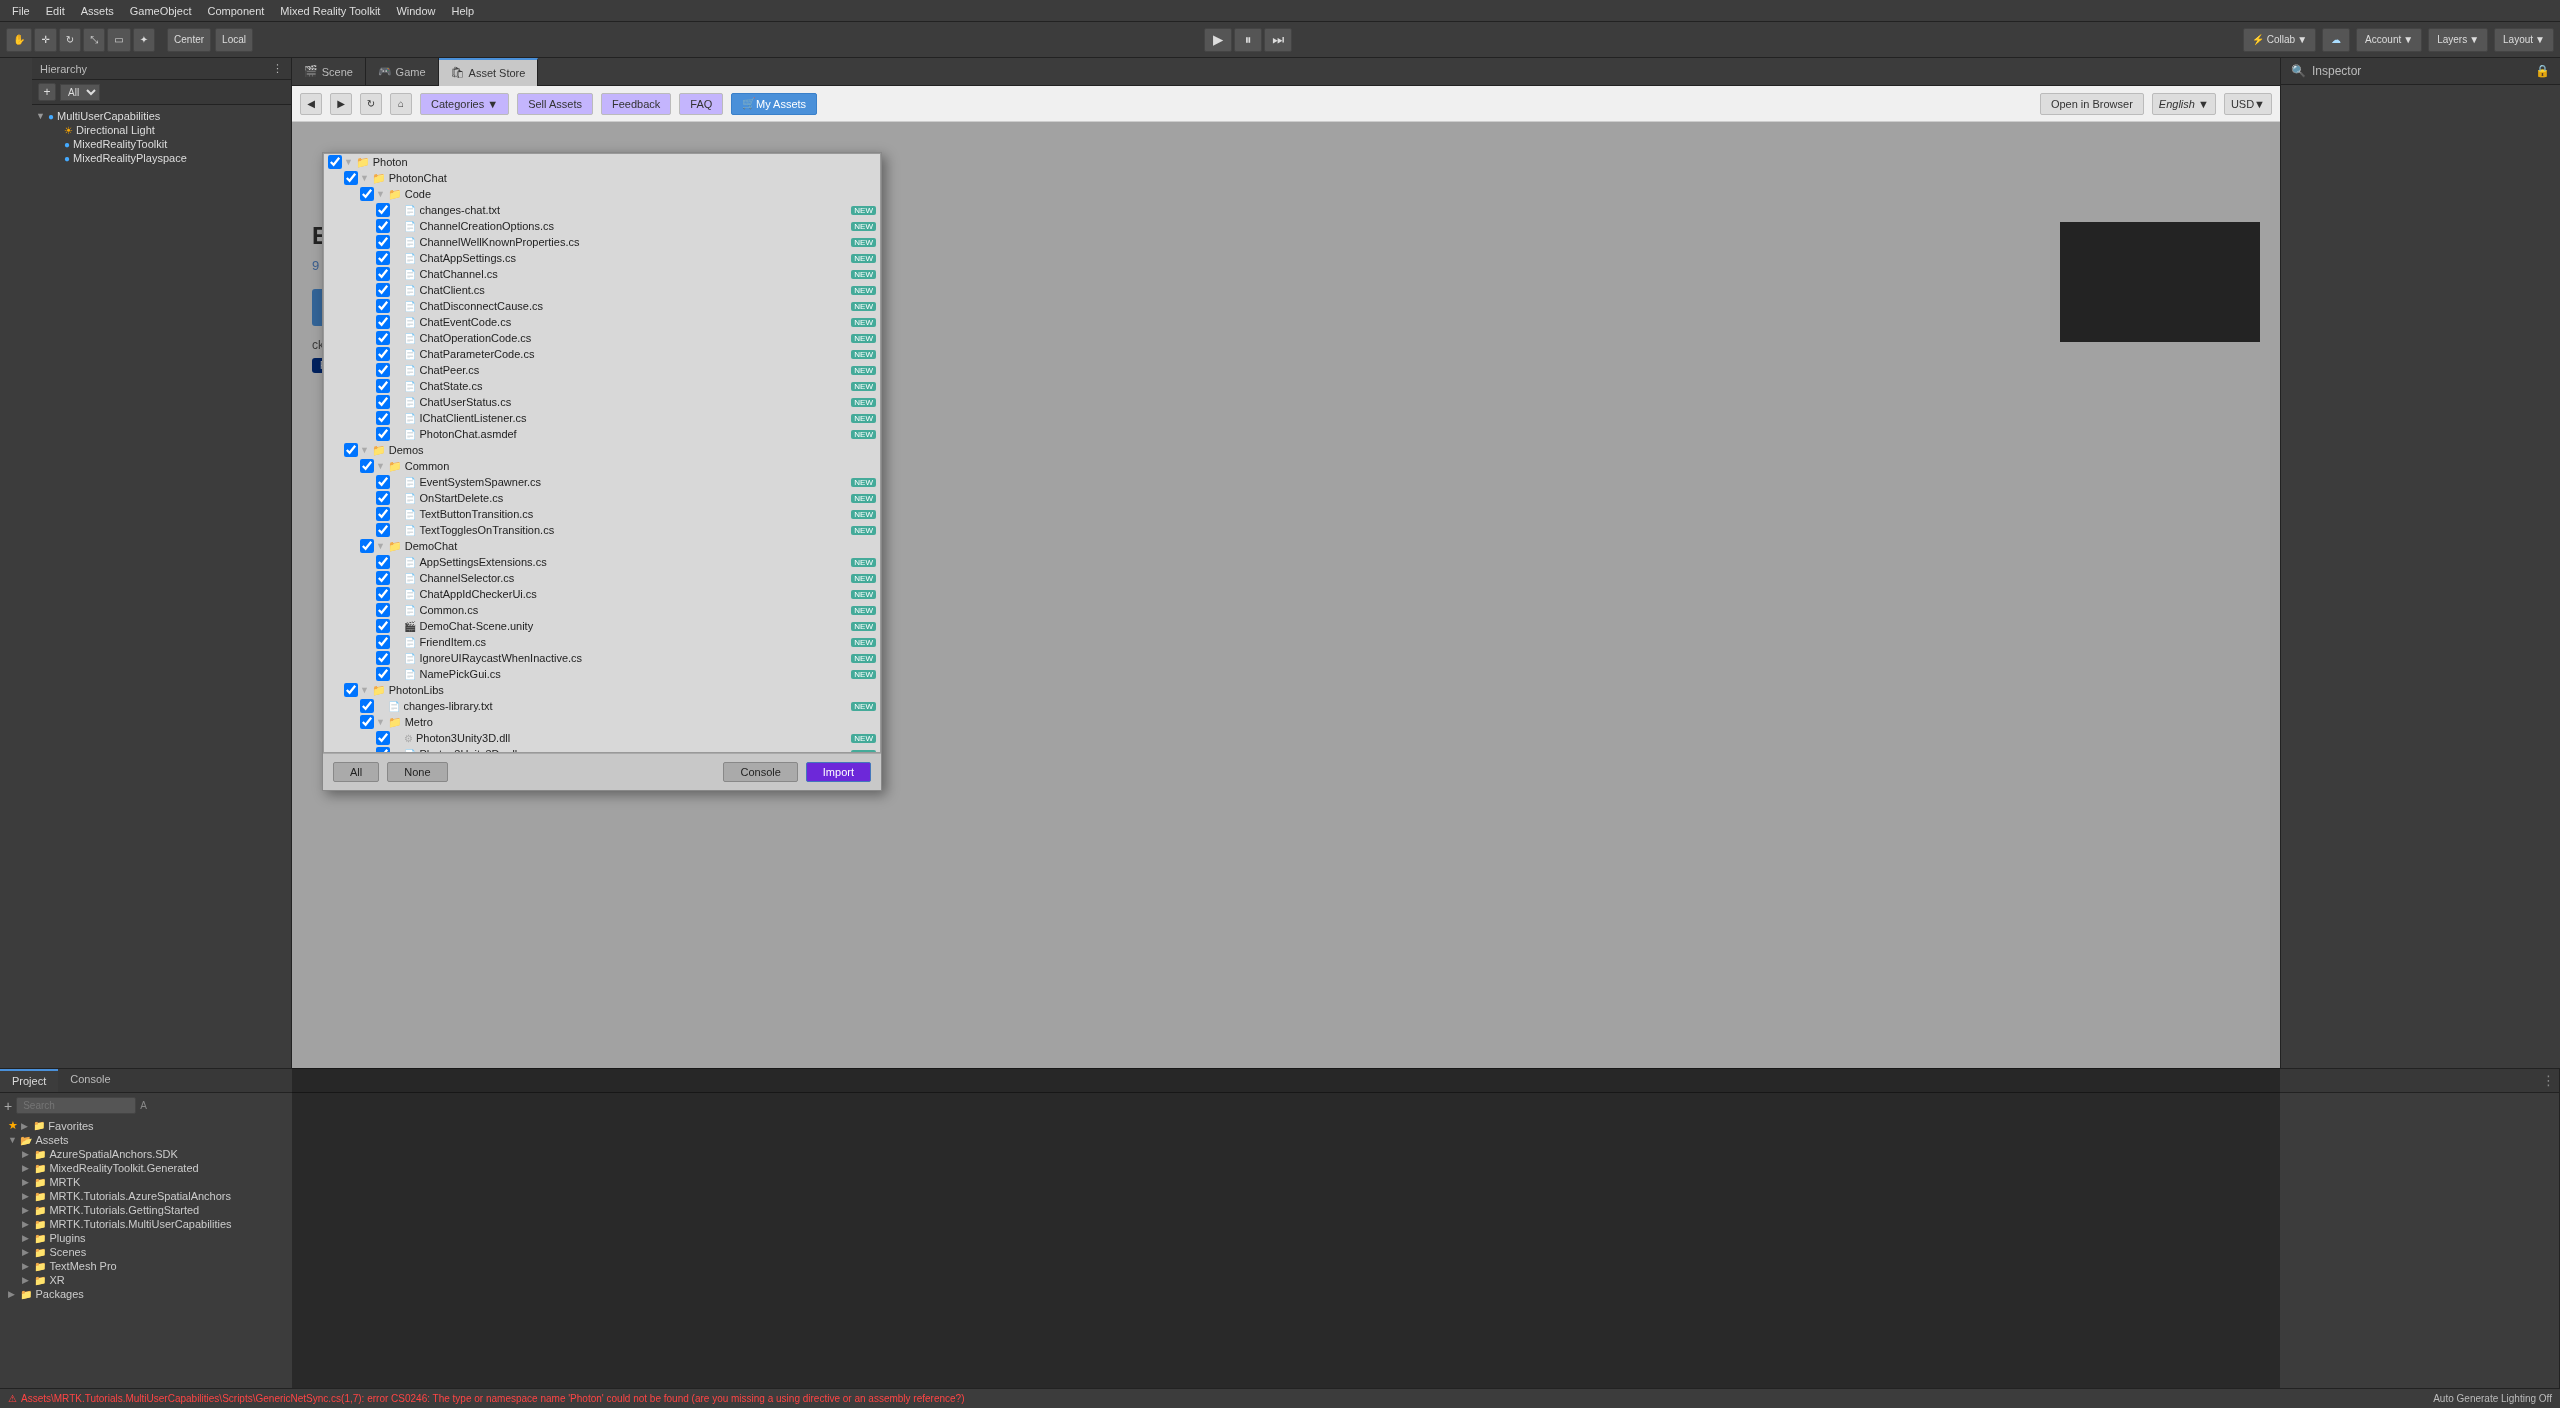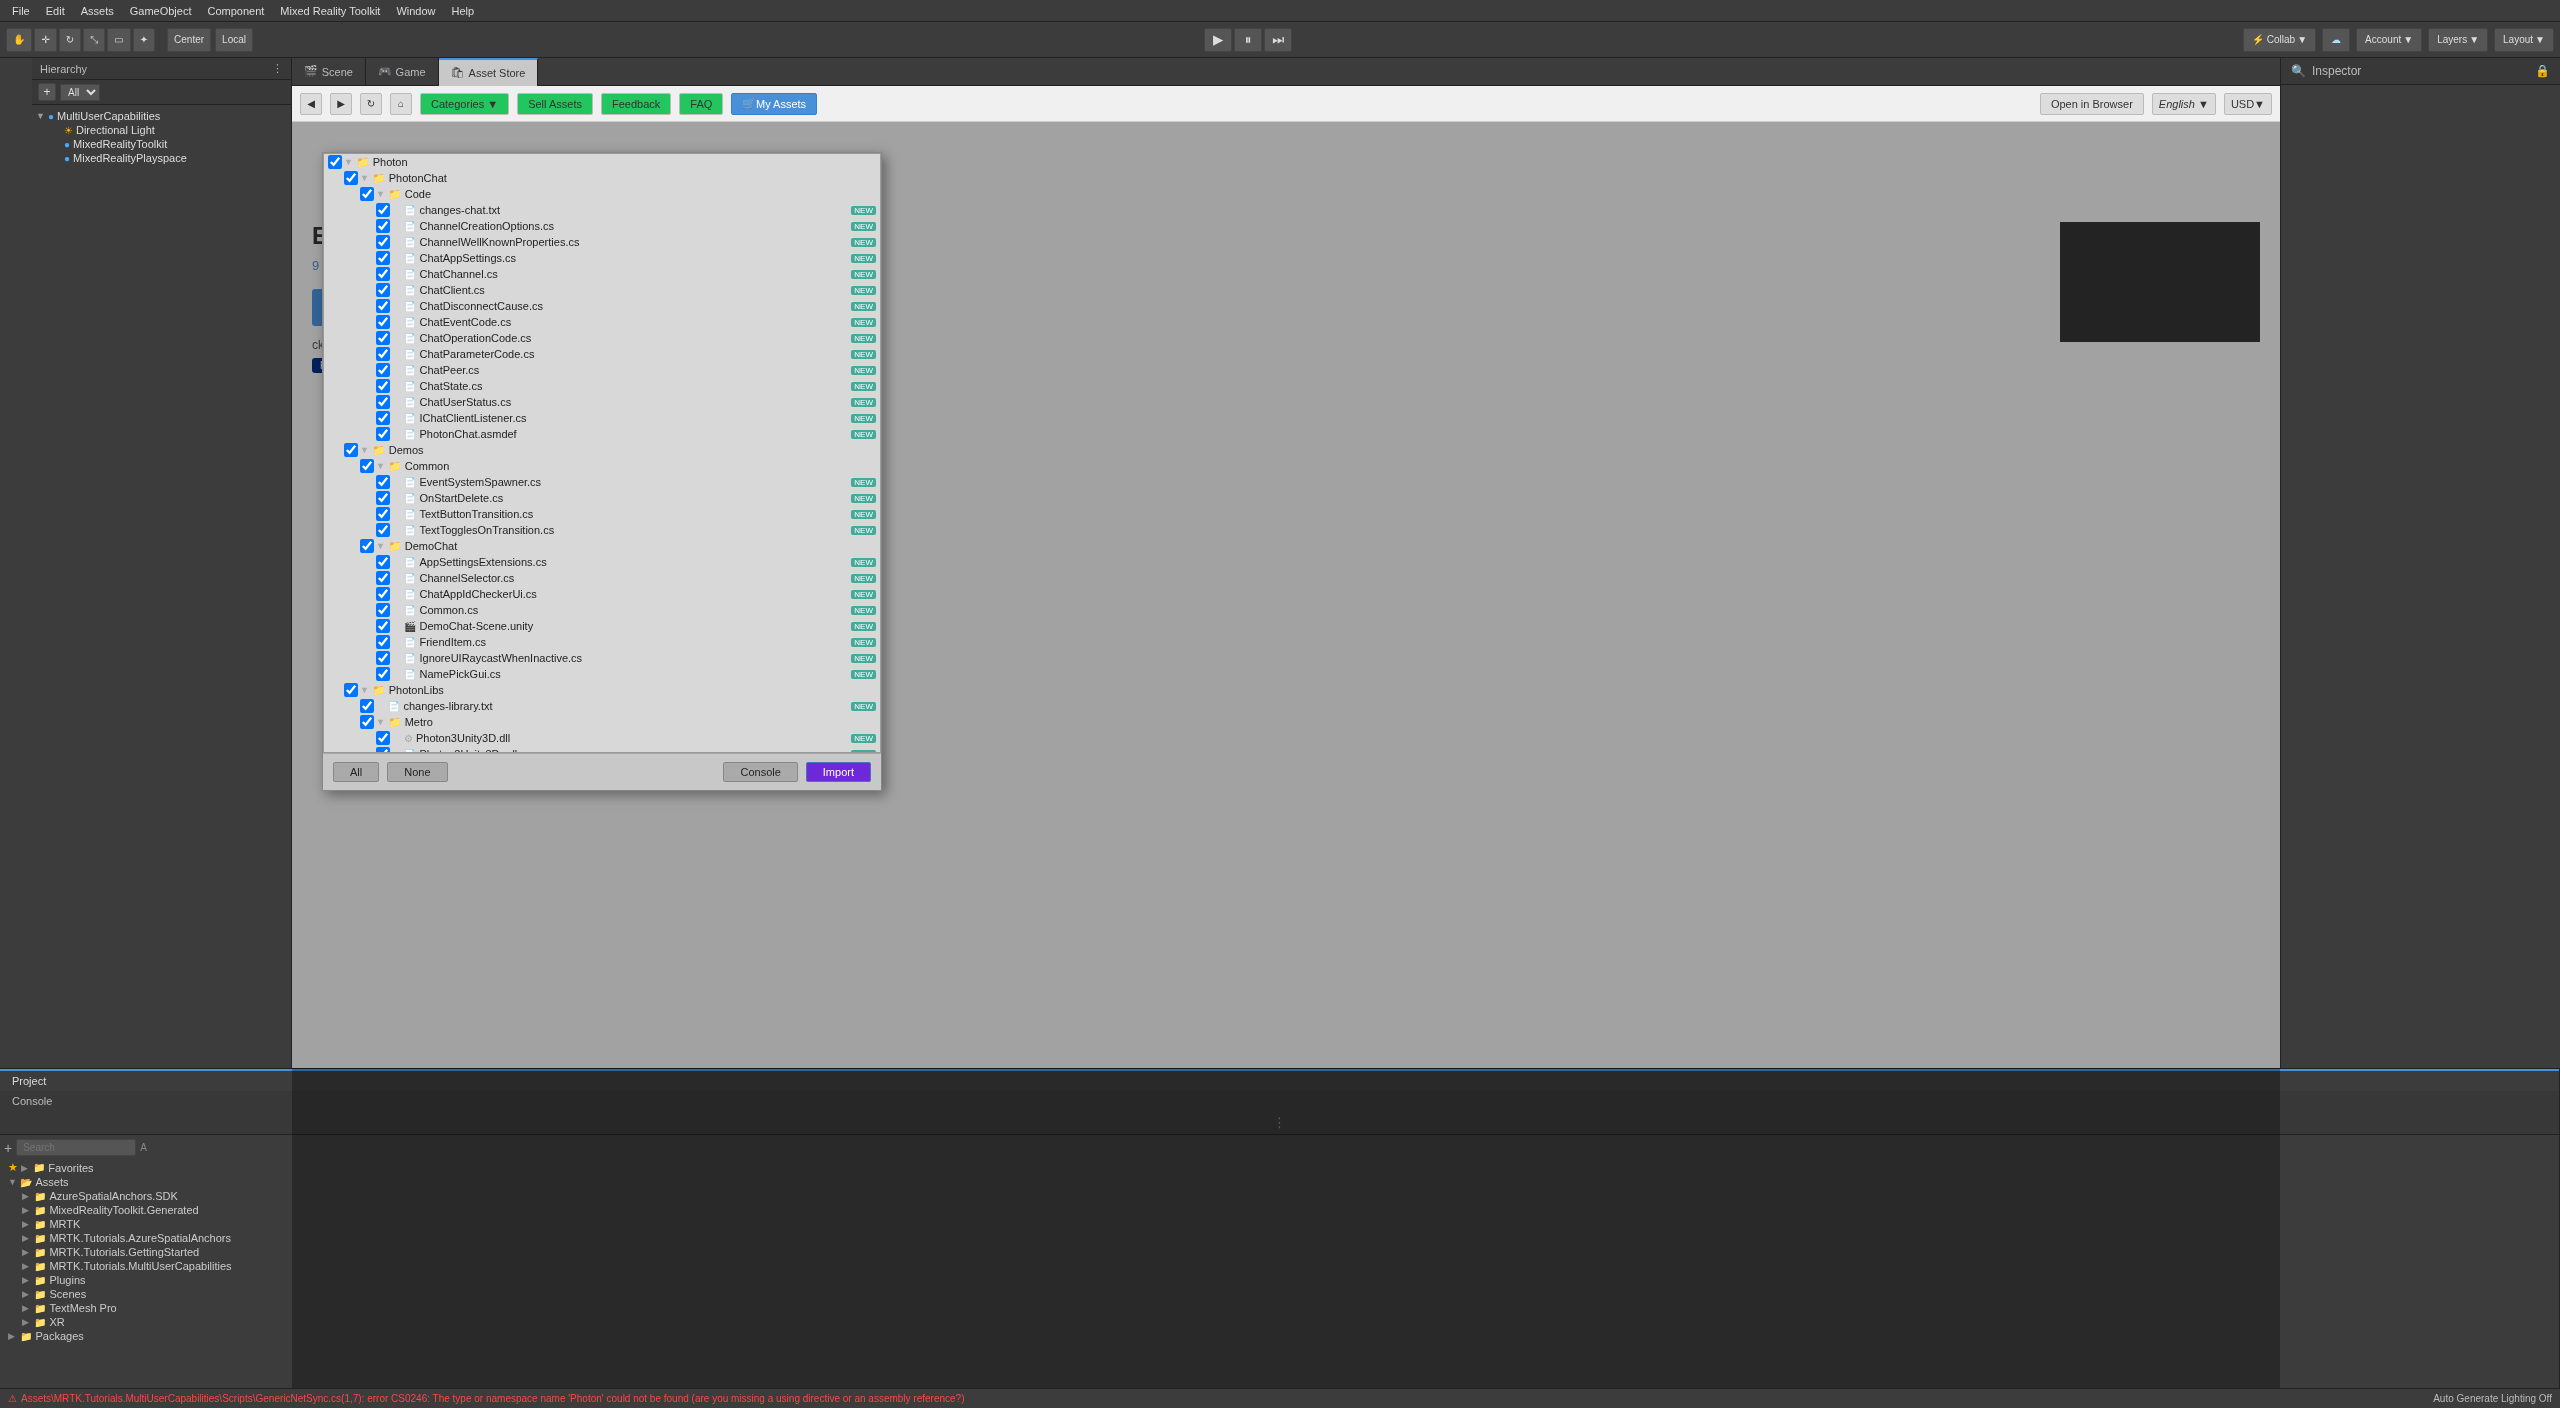--- a/index.html
+++ b/index.html
@@ -23,21 +23,21 @@
     .panel-content { flex: 1; overflow: auto; padding: 4px 0; }
     .tree-item { display: flex; align-items: center; padding: 1px 4px; cursor: pointer; white-space: nowrap; font-size: 11px; }
     .tree-arrow { width: 12px; color: #999; font-size: 9px; }
     .tabs-bar { display: flex; align-items: center; background: #3c3c3c; border-bottom: 1px solid #222; height: 28px; }
     .tab { padding: 4px 12px; color: #bbb; cursor: pointer; font-size: 11px; border-right: 1px solid #222; height: 28px; display: flex; align-items: center; }
     .tab.active { background: #c8c8c8; color: #333; border-top: 2px solid #4a90d9; }
 
     
     .store-toolbar { display: flex; align-items: center; background: #f0f0f0; border-bottom: 1px solid #ccc; padding: 4px 8px; gap: 8px; height: 36px; }
     .store-nav-btn { background: #ddd; border: 1px solid #bbb; color: #333; width: 22px; height: 22px; cursor: pointer; display: flex; align-items: center; justify-content: center; border-radius: 2px; font-size: 10px; }
-    .store-btn { background: #22c55e; border: 1px solid #bbb; color: #333; padding: 2px 10px; cursor: pointer; border-radius: 2px; font-size: 11px; height: 22px; display: flex; align-items: center; }
+    .store-btn { background: #c4b5fd; border: 1px solid #bbb; color: #333; padding: 2px 10px; cursor: pointer; border-radius: 2px; font-size: 11px; height: 22px; display: flex; align-items: center; }
     .store-btn.active { background: #4a90d9; color: white; border-color: #3a80c9; }
     .open-browser-btn { background: #ddd; border: 1px solid #bbb; color: #333; padding: 2px 10px; cursor: pointer; border-radius: 2px; font-size: 11px; height: 22px; }
     .lang-select { background: #ddd; border: 1px solid #bbb; color: #333; padding: 2px 6px; border-radius: 2px; font-size: 11px; height: 22px; display: flex; align-items: center; gap: 2px; cursor: pointer; font-style: italic; }
     .usd-select { background: #ddd; border: 1px solid #bbb; color: #333; padding: 2px 6px; border-radius: 2px; font-size: 11px; height: 22px; display: flex; align-items: center; cursor: pointer; }
 
     
     .store-content { flex: 1; background: #e8e8e8; position: relative; overflow: hidden; }
 
     
     .dialog-overlay { position: absolute; top: 0; left: 0; right: 0; bottom: 0; background: rgba(0,0,0,0.3); z-index: 100; display: flex; justify-content: flex-start; align-items: flex-start; padding: 30px; }
@@ -61,21 +61,21 @@
     .dlg-btn { background: #aaa; border: 1px solid #888; color: #222; padding: 3px 16px; cursor: pointer; border-radius: 2px; font-size: 11px; }
     .dlg-btn.primary { background: #6d28d9; color: white; border-color: #4477bb; }
 
     
     .right-panel { width: 280px; background: #3c3c3c; border-left: 1px solid #222; display: flex; flex-direction: column; }
     .inspector-header { background: #383838; padding: 6px 10px; border-bottom: 1px solid #222; font-size: 12px; color: #bbb; display: flex; align-items: center; gap: 6px; }
 
     
     .bottom-area { display: flex; height: 320px; border-top: 1px solid #222; }
     .bottom-panel { flex: 1; background: #3c3c3c; display: flex; flex-direction: column; border-right: 1px solid #222; }
-    .bottom-tabs { display: flex; background: #383838; border-bottom: 1px solid #222; flex-direction: column; }
+    .bottom-tabs { display: flex; background: #383838; border-bottom: 1px solid #222; }
     .bottom-tab { padding: 4px 12px; color: #bbb; cursor: pointer; font-size: 11px; }
     .bottom-tab.active { background: #3c3c3c; color: #ddd; border-top: 2px solid #4a90d9; }
     .bottom-content { flex: 1; overflow: auto; padding: 4px; }
 
     
     .asset-tree-item { display: flex; align-items: center; padding: 1px 4px; cursor: pointer; font-size: 11px; color: #ccc; }
 
     
     .status-bar { height: 20px; background: #3c3c3c; border-top: 1px solid #222; display: flex; align-items: center; padding: 0 8px; font-size: 10px; color: #f44; gap: 8px; justify-content: space-between; }
     .status-right { color: #bbb; }

